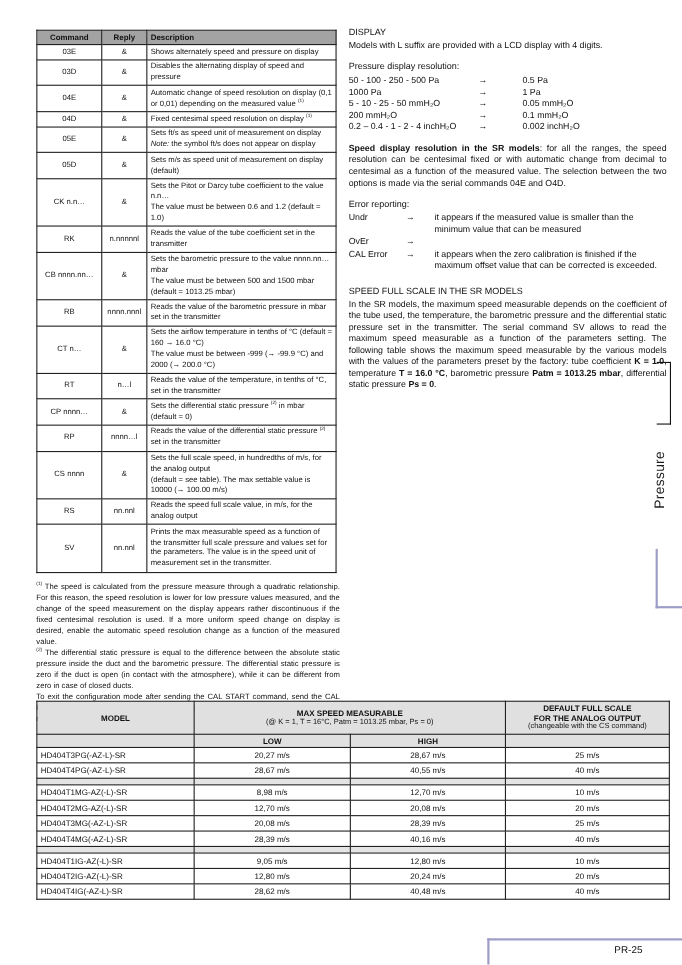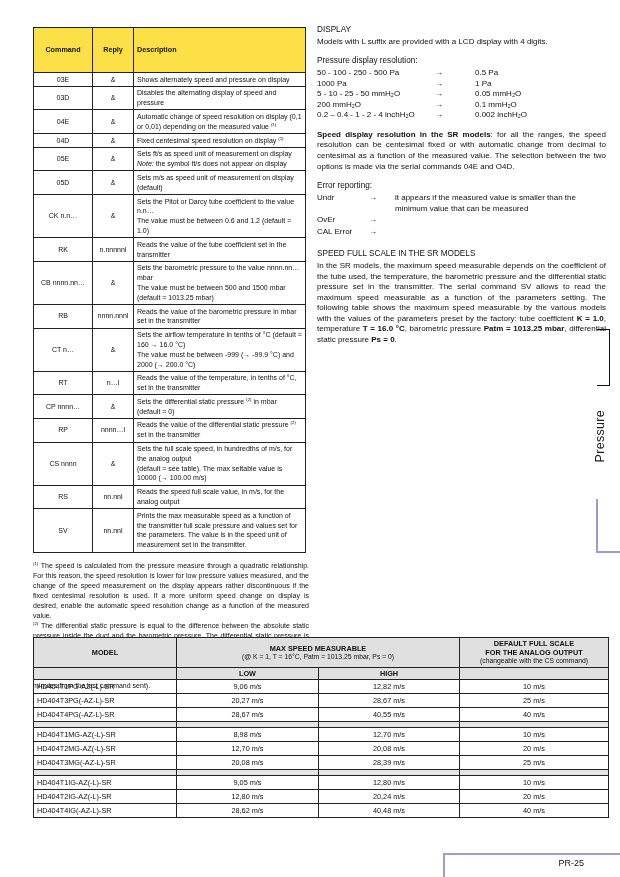--- a/index.html
+++ b/index.html
@@ -5,21 +5,21 @@
   html,body{margin:0;padding:0;width:620px;height:877px;overflow:hidden;background:#ffffff;}
   body{font-family:"Liberation Sans",sans-serif;color:#111;position:relative;
        -webkit-font-smoothing:antialiased;}
   sup{font-size:0.62em;vertical-align:super;line-height:0;}
   .b{font-weight:bold;} .i{font-style:italic;}
 
   
   .left-col{position:absolute;left:33px;top:27px;width:273px;}
   table.cmd{width:100%;border-collapse:collapse;font-size:7px;line-height:1.4;}
   table.cmd th,table.cmd td{border:1px solid #222;padding:1.5px 3px;vertical-align:middle;}
-  table.cmd th{background:#fde047;font-size:7.2px;text-align:left;padding:17px 3px;}
+  table.cmd th{background:#a3a3a3;font-size:7.2px;text-align:left;padding:1px 3px;}
   table.cmd th.ctr{text-align:center;}
   td.c-cmd{width:52px;text-align:center;}
   td.c-reply{width:34px;text-align:center;}
   td.c-desc{text-align:left;}
 
   .footnotes{margin-top:8px;font-size:7px;line-height:1.43;text-align:justify;width:276px;}
   .footnotes p{margin:0;}
 
   
   .right-col{position:absolute;left:317px;top:25px;width:289px;font-size:8px;line-height:1.32;}
@@ -206,20 +206,21 @@
         <span>→</span>
         <span class="err-text">it appears if the measured value is smaller than the minimum value that can be measured</span>
       </div>
       <div class="err-row">
         <span>OvEr</span>
         <span>→</span>
       </div>
       <div class="err-row">
         <span>CAL Error</span>
         <span>→</span>
+        <span class="err-text">it appears when the zero calibration is finished if the maximum offset value that can be corrected is exceeded.</span>
       </div>
     </div>
 
   <div class="gap11"></div>
   <p class="sec-title">SPEED FULL SCALE IN THE SR MODELS</p>
   <p class="para"><span>In the SR models, the maximum speed measurable depends on the coefficient of the tube used, the temperature, the barometric pressure and the differential static pressure set in the transmitter. The serial command SV allows to read the maximum speed measurable as a function of the parameters setting. The following table shows the maximum speed measurable by the various models with the values of the parameters preset by the factory: tube coefficient </span><span class="b">K = 1.0</span><span>, temperature </span><span class="b">T = 16.0 °C</span><span>, barometric pressure </span><span class="b">Patm = 1013.25 mbar</span><span>, differential static pressure </span><span class="b">Ps = 0</span><span>.</span></p>
 </div>
 
 <div class="bracket-black"></div>
 <div class="pressure-tab">
@@ -249,26 +250,20 @@
     </tr>
     <tr>
       <th></th>
       <th>LOW</th>
       <th>HIGH</th>
       <th></th>
     </tr>
   </thead>
   <tbody>
       <tr class="data-row">
-        <td class="model">HD404T1PG-AZ(-L)-SR</td>
-        <td>9,06 m/s</td>
-        <td>12,82 m/s</td>
-        <td>10 m/s</td>
-      </tr>
-      <tr class="data-row">
         <td class="model">HD404T3PG(-AZ-L)-SR</td>
         <td>20,27 m/s</td>
         <td>28,67 m/s</td>
         <td>25 m/s</td>
       </tr>
       <tr class="data-row">
         <td class="model">HD404T4PG(-AZ-L)-SR</td>
         <td>28,67 m/s</td>
         <td>40,55 m/s</td>
         <td>40 m/s</td>
@@ -290,20 +285,26 @@
         <td>12,70 m/s</td>
         <td>20,08 m/s</td>
         <td>20 m/s</td>
       </tr>
       <tr class="data-row">
         <td class="model">HD404T3MG(-AZ-L)-SR</td>
         <td>20,08 m/s</td>
         <td>28,39 m/s</td>
         <td>25 m/s</td>
       </tr>
+      <tr class="data-row">
+        <td class="model">HD404T4MG(-AZ-L)-SR</td>
+        <td>28,39 m/s</td>
+        <td>40,16 m/s</td>
+        <td>40 m/s</td>
+      </tr>
       <tr class="sep">
         <td></td>
         <td></td>
         <td></td>
         <td></td>
       </tr>
       <tr class="data-row">
         <td class="model">HD404T1IG-AZ(-L)-SR</td>
         <td>9,05 m/s</td>
         <td>12,80 m/s</td>

